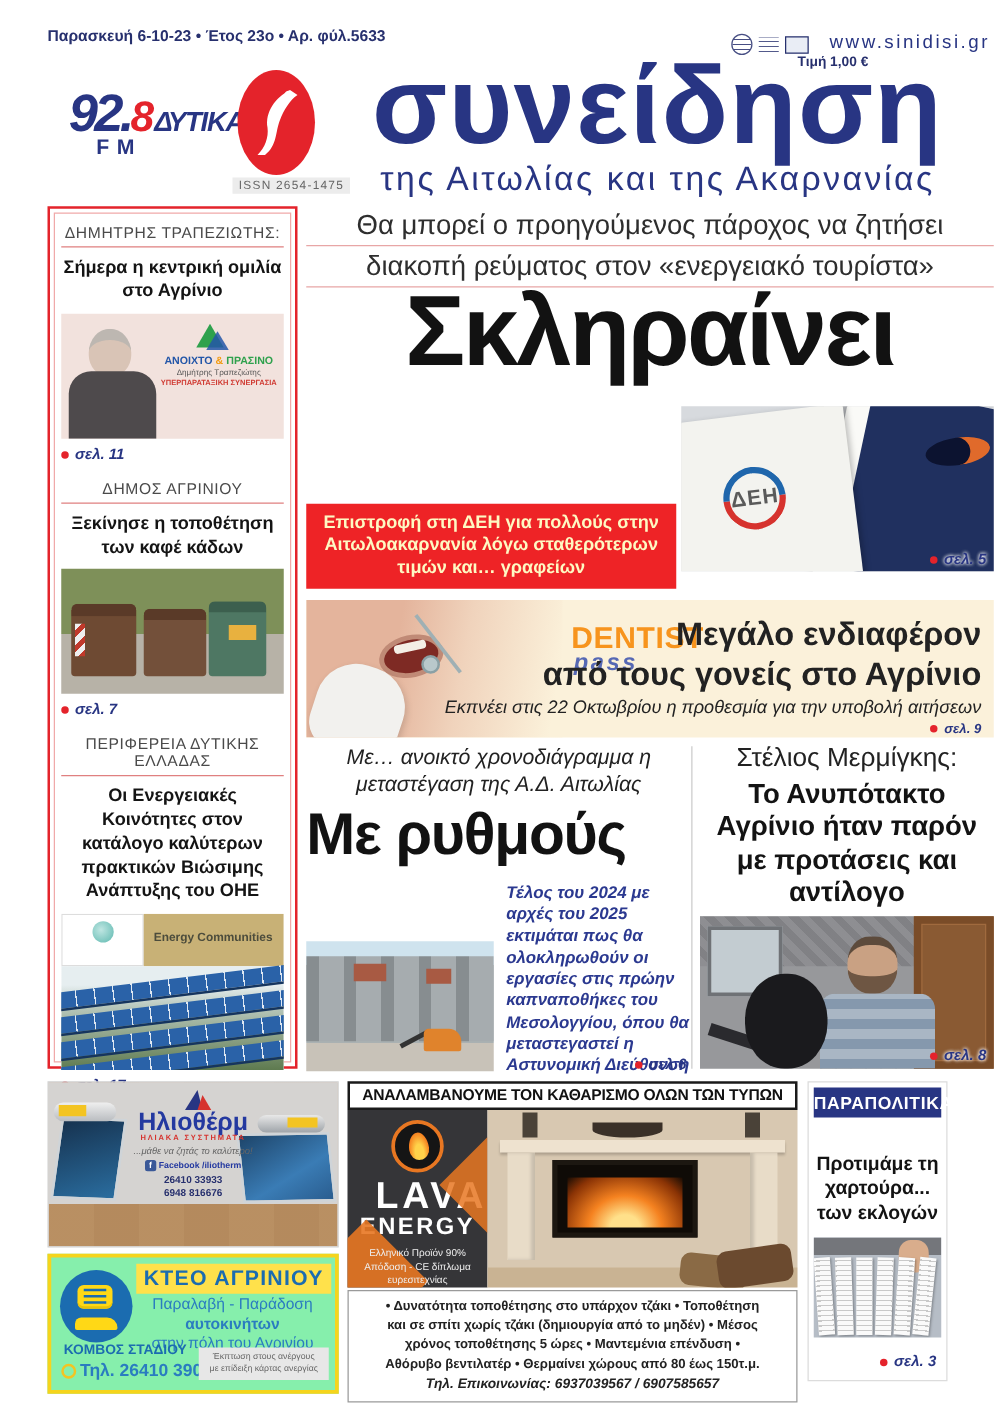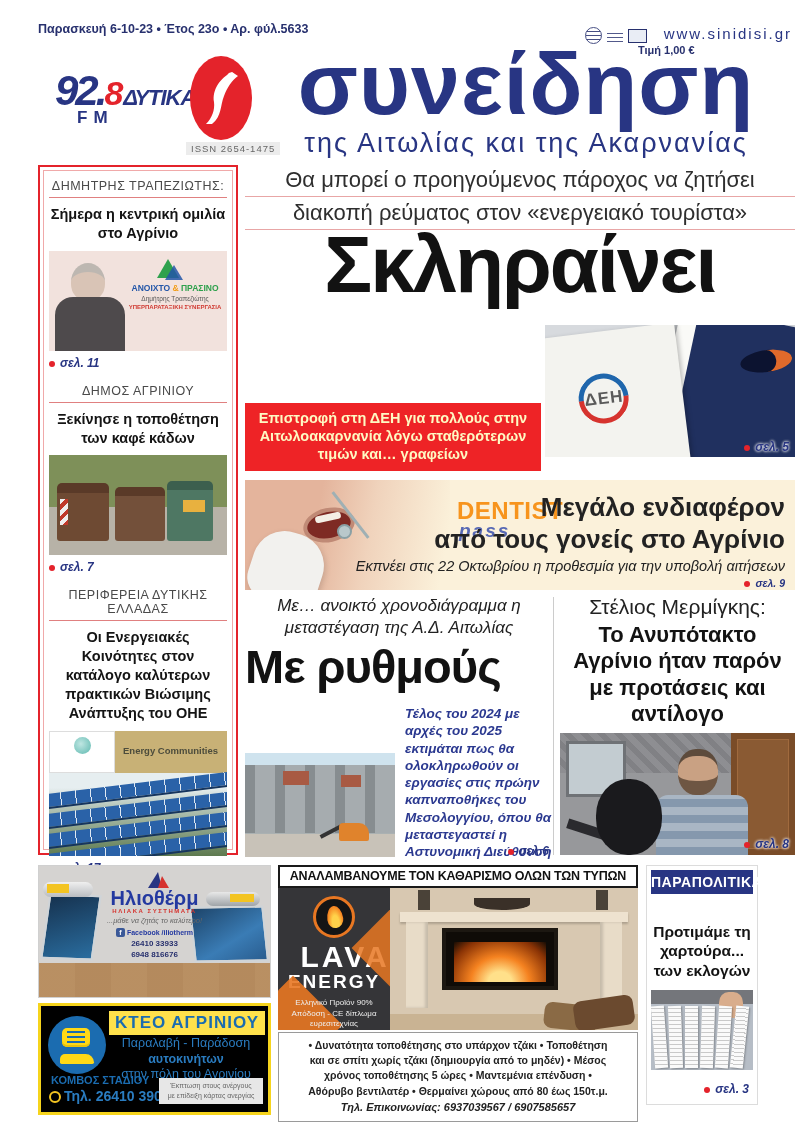--- a/index.html
+++ b/index.html
@@ -201,21 +201,21 @@
   .il-tank-l { position:absolute; left:4px; top:16px; width:50px; height:15px; border-radius:8px;
      background:linear-gradient(#efefef,#b9bcc0); }
   .il-badge { position:absolute; left:8px; top:18px; width:22px; height:9px; background:#f3c422; }
   .il-panel-r { position:absolute; right:4px; top:40px; width:74px; height:56px;
      background:linear-gradient(150deg,#1d4469,#3a7cb5 60%,#2a5d8f); transform:rotate(-6deg) skewY(5deg);
      border:2px solid #cfd4d8;}
   .il-tank-r { position:absolute; right:10px; top:26px; width:54px; height:14px; border-radius:8px;
      background:linear-gradient(#e8e8e8,#9fa4a9);}
   .il-badge2 { position:absolute; right:16px; top:28px; width:24px; height:8px; background:#f3c422; }
 
-  .kteo { left:38px; top:1003px; width:233px; height:112px; border:3px solid #f6d41c; background:#000000; }
+  .kteo { left:38px; top:1003px; width:233px; height:112px; border:3px solid #f6d41c; background:#86efac; }
   .kt-logo { position:absolute; left:7px; top:10px; width:58px; height:58px; border-radius:50%; background:#1b6cb0; }
   .kt-bubble { position:absolute; left:14px; top:12px; width:28px; height:19px; border-radius:5px; background:#ffd816;
      box-shadow:inset 0 -2px 0 #e8c20a; }
   .kt-bubble i { display:block; height:2px; background:#1b6cb0; margin:3px 5px 0; }
   .kt-car { position:absolute; left:12px; bottom:10px; width:34px; height:10px; border-radius:6px 10px 2px 2px;
      background:#ffd816; }
   .kt-titlebar { position:absolute; left:68px; right:3px; top:5px; background:#ffe14b; text-align:center;
      font-size:17px; font-weight:800; color:#1b6cb0; letter-spacing:1px; padding:2px 0;}
   .kt-lines { position:absolute; left:66px; right:3px; top:30px; text-align:center; color:#2a7cc0;
      font-size:12.5px; line-height:1.25;}

